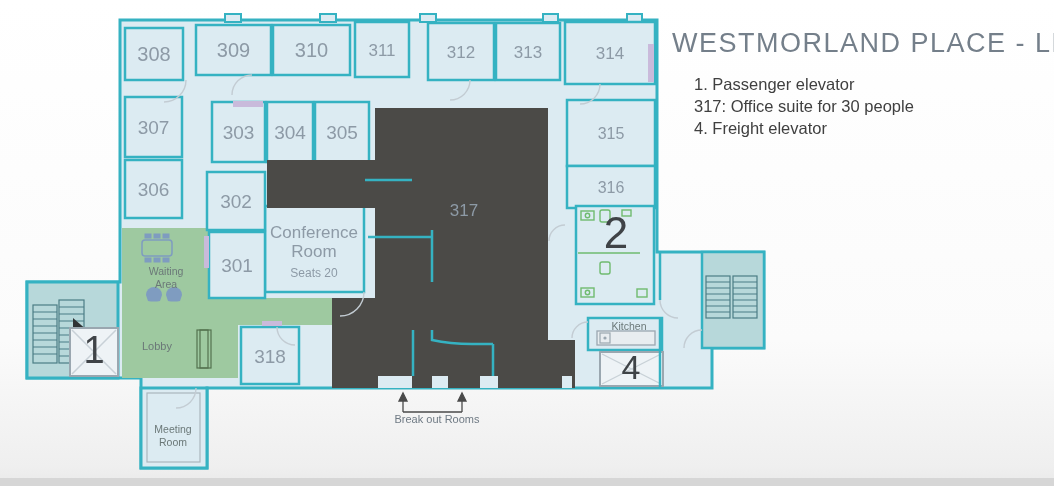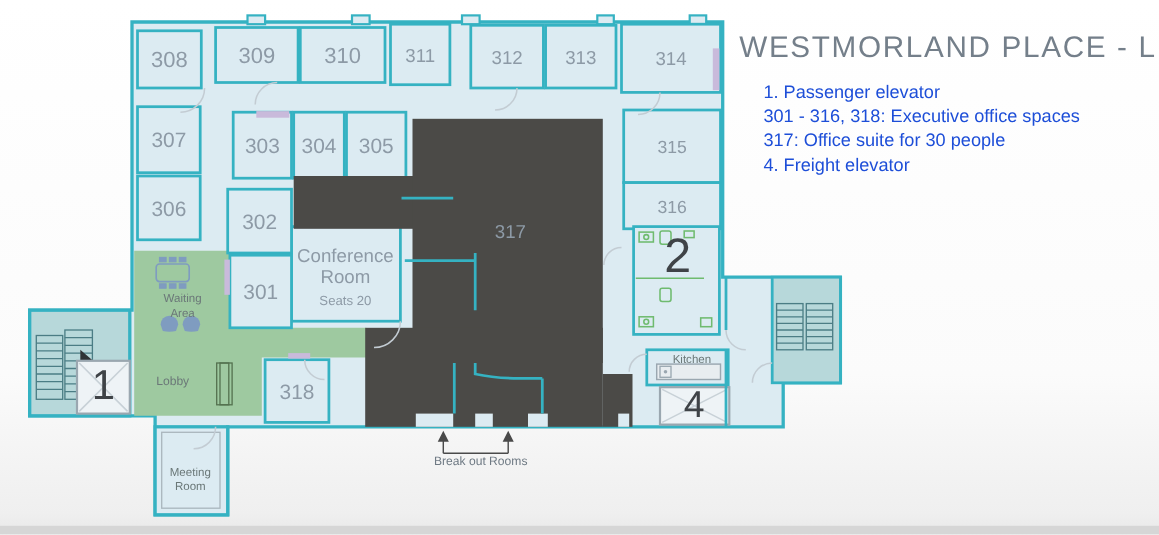--- a/index.html
+++ b/index.html
@@ -11,21 +11,21 @@
   #plan-svg{position:absolute;left:0;top:0;}
   .legend{
     position:absolute;left:672px;top:28px;width:378px;
     color:#6e7983;
   }
   .legend-title{
     font-size:27px;font-weight:400;letter-spacing:1.5px;color:#747f8a;
     white-space:nowrap;margin-bottom:14px;
   }
   .legend-item{
-    font-size:16.5px;line-height:22px;padding-left:22px;color:#1d4ed8;
+    font-size:16.5px;line-height:22px;padding-left:22px;color:#404040;
     white-space:nowrap;
   }
   .bottom-bar{
     position:absolute;left:0;bottom:0;width:1054px;height:8px;background:#d6d6d6;
   }
   svg text{font-family:"Liberation Sans", sans-serif;}
   .roomnum{fill:#8d9aa6;font-weight:300;}
   .arealabel{fill:#6b7878;}
   .marker{fill:#3f4347;}
 </style>
@@ -208,18 +208,17 @@
     <path d="M403,412 V400 M462,412 V400 M403,412 H462" fill="none"></path>
     <polygon points="399,401 407,401 403,393"></polygon>
     <polygon points="458,401 466,401 462,393"></polygon>
   </g>
   <text x="437" y="420" font-size="11" fill="#6f7a84" text-anchor="middle" dominant-baseline="middle">Break out Rooms</text>
 </svg>
 
 <div class="legend">
   <div class="legend-title">WESTMORLAND PLACE - LEVEL 3</div>
   <div class="legend-item">1. Passenger elevator</div>
-  <div class="legend-item">301 - 316, 318: Executive office spaces</div>
   <div class="legend-item">317: Office suite for 30 people</div>
   <div class="legend-item">4. Freight elevator</div>
 </div>
 
 <div class="bottom-bar"></div>
 
 </body></html>

